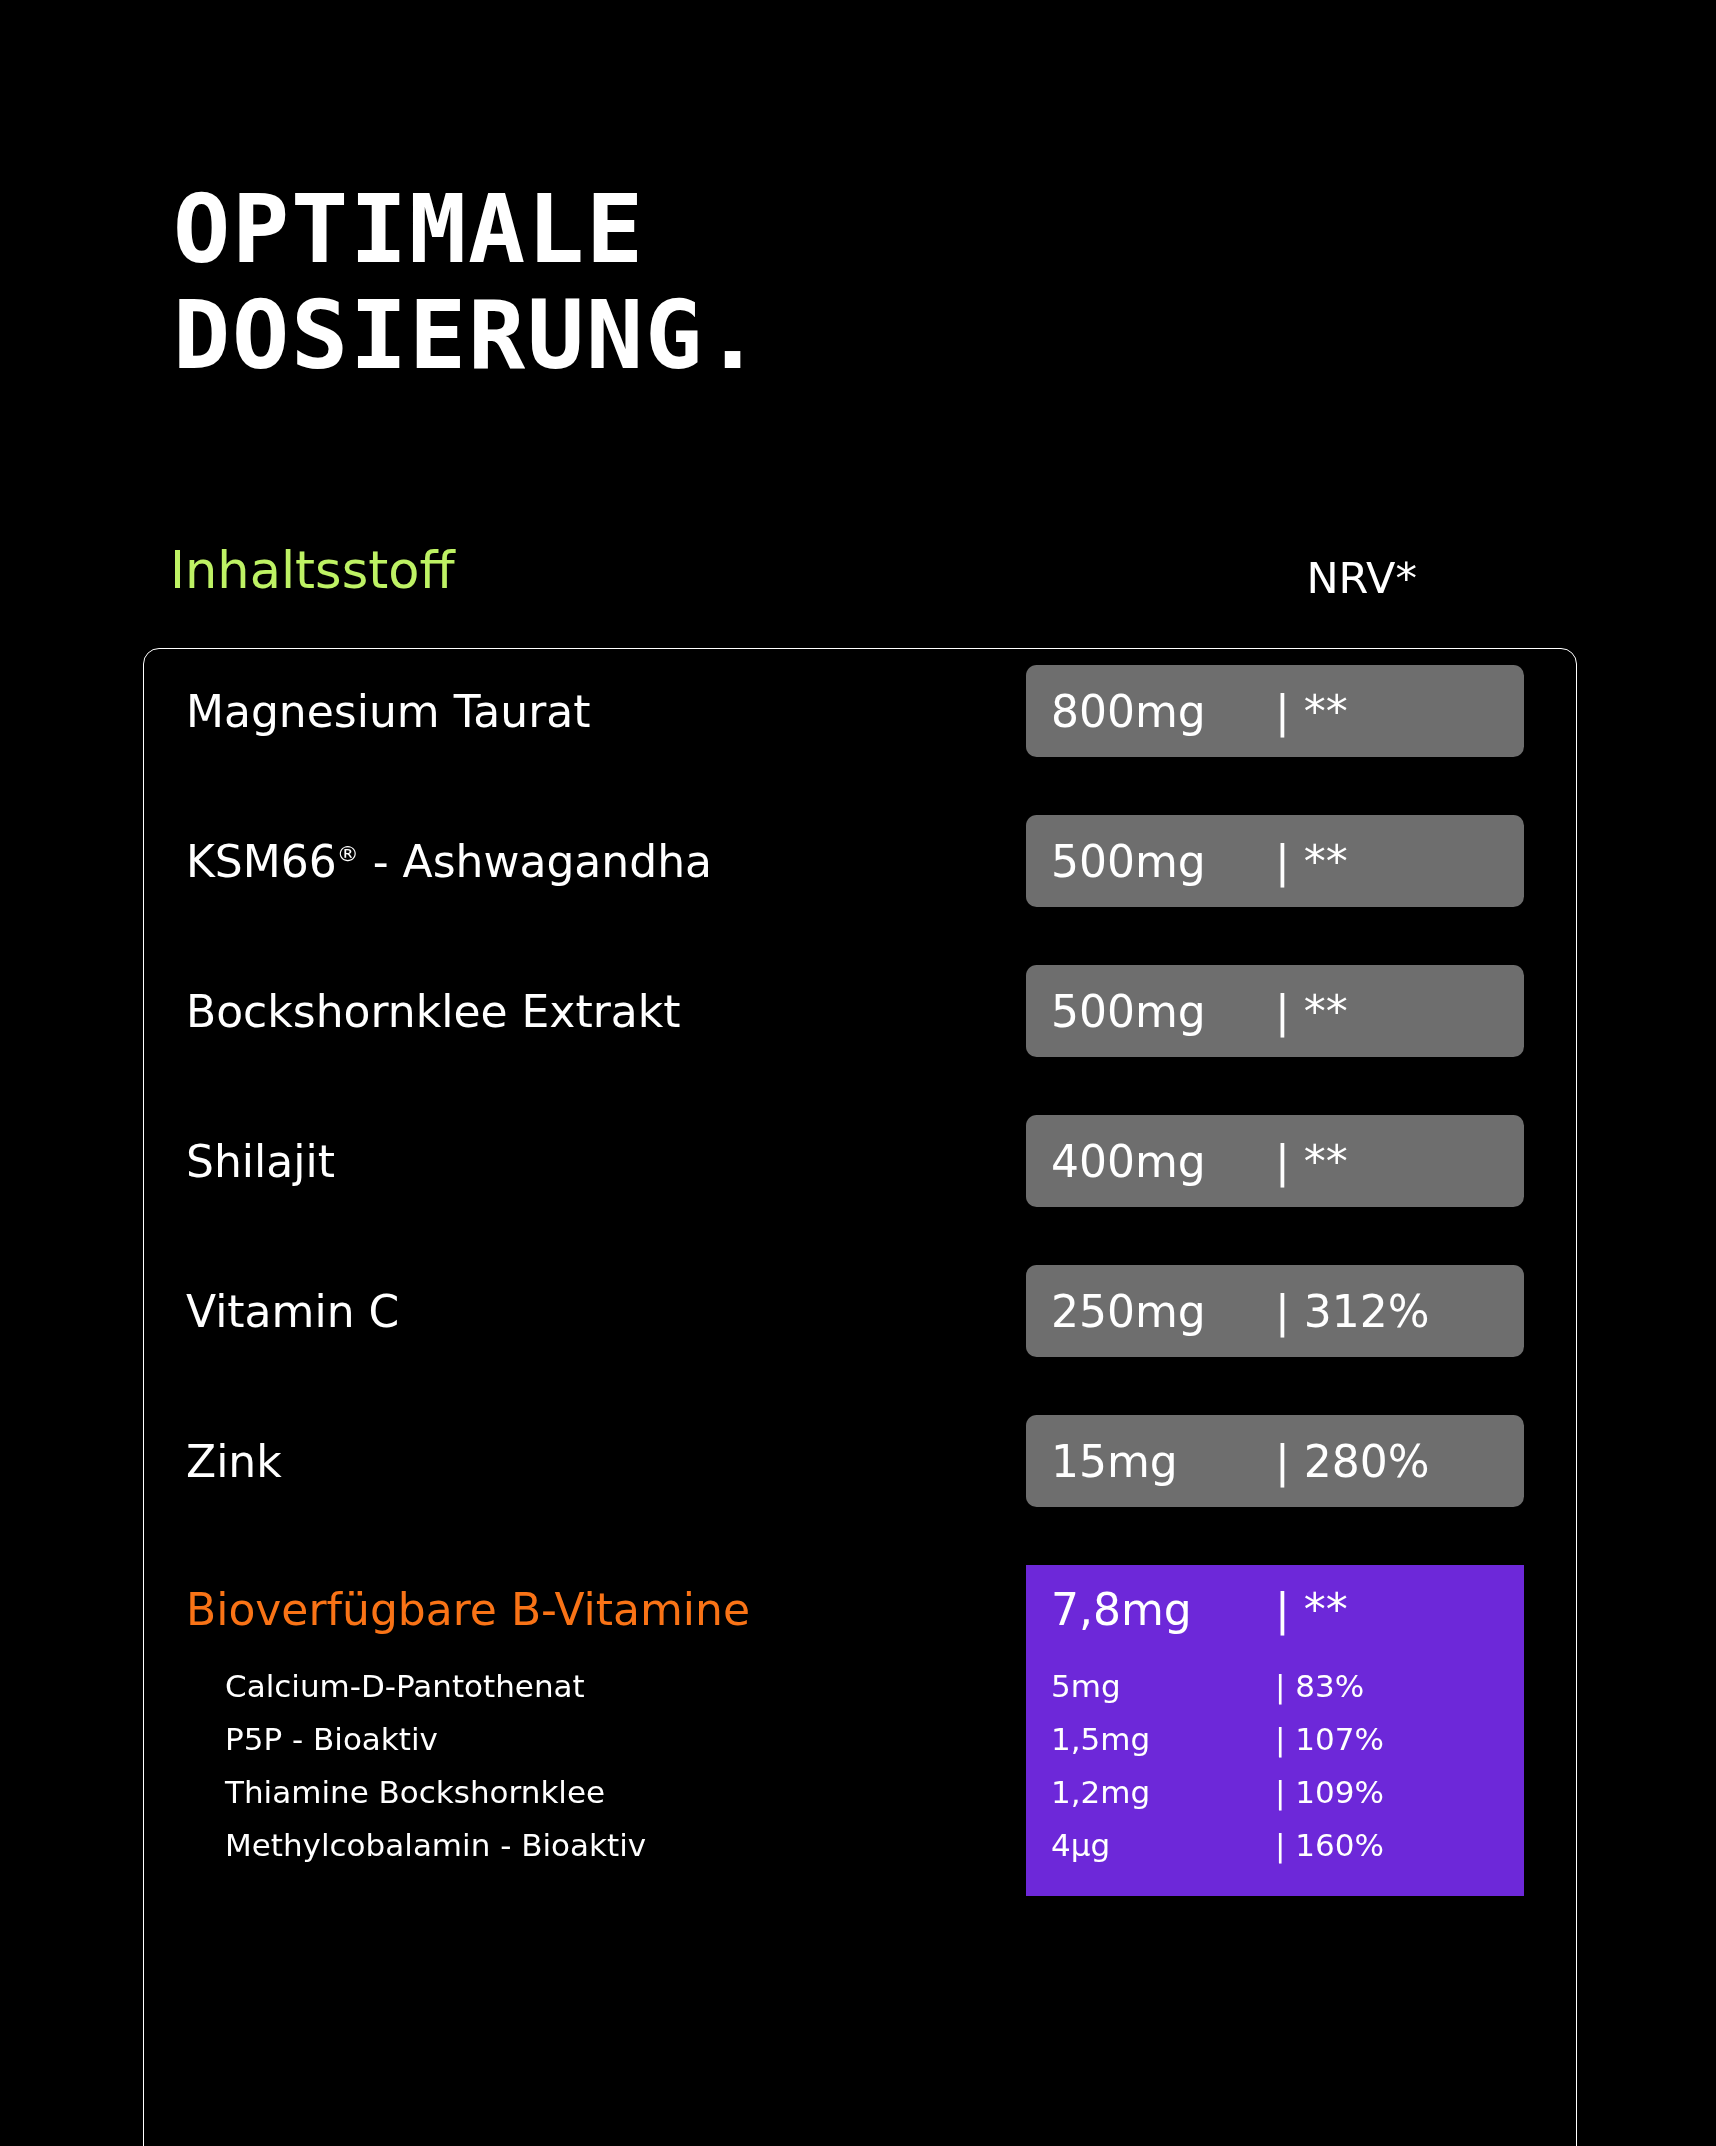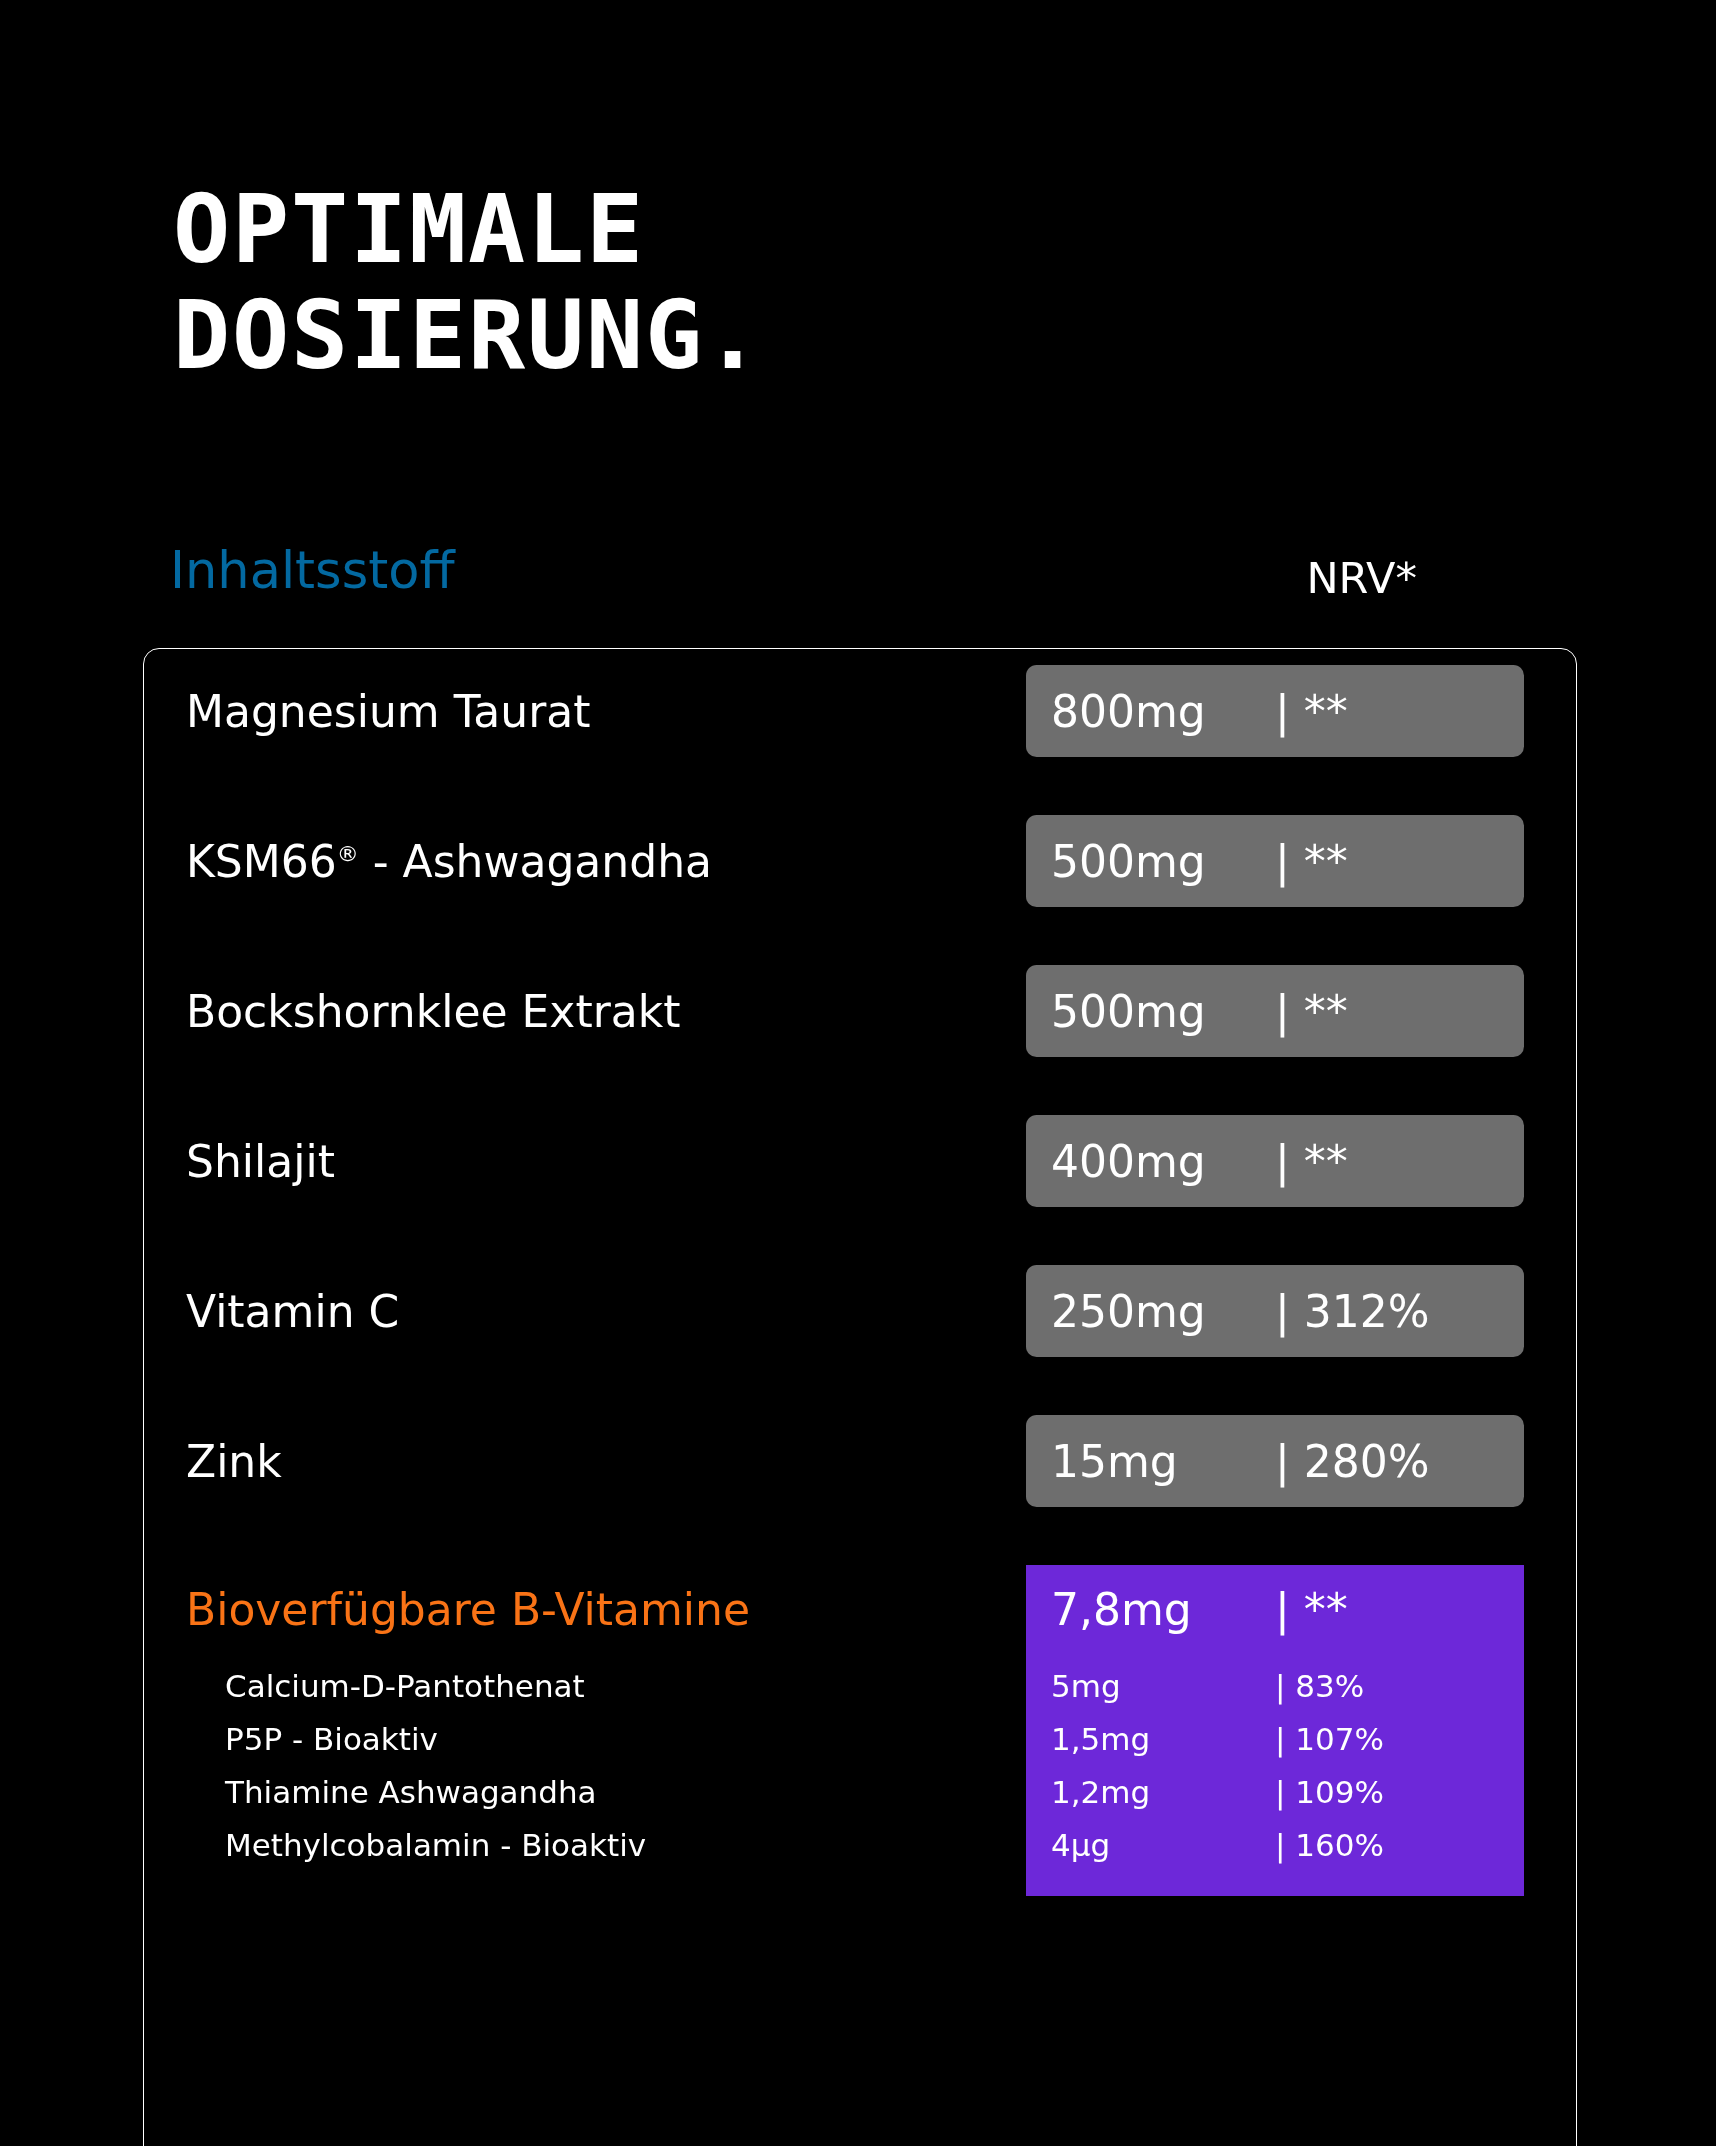--- a/index.html
+++ b/index.html
@@ -36,21 +36,21 @@
     white-space: pre-line;
   }
 
   
   .col-head-left {
     position: absolute;
     left: 170px;
     top: 541px;
     font-size: 51px;
     font-weight: 400;
-    color: #0369a1;
+    color: #bef264;
     letter-spacing: 0px;
   }
   .col-head-right {
     position: absolute;
     right: 300px;
     top: 553px;
     font-size: 43px;
     font-weight: 400;
     color: #ffffff;
   }
@@ -264,21 +264,21 @@
           <span class="amount">15mg</span>
           <span class="nrv">| 280%</span>
         </div>
       </div>
 
       <div class="bgroup" style="top: 916px; height: 331px;">
         <div class="bgroup-label">Bioverfügbare B-Vitamine</div>
         <ul class="sub-list">
           <li>Calcium-D-Pantothenat</li>
           <li>P5P - Bioaktiv</li>
-          <li>Thiamine Ashwagandha</li>
+          <li>Thiamine Bockshornklee</li>
           <li>Methylcobalamin - Bioaktiv</li>
         </ul>
         <div class="bchip">
           <span class="amount">7,8mg</span>
           <span class="nrv">| **</span>
           <ul class="sub-amounts">
             <li>
               <span class="a">5mg</span>
               <span class="p">| 83%</span>
             </li>

